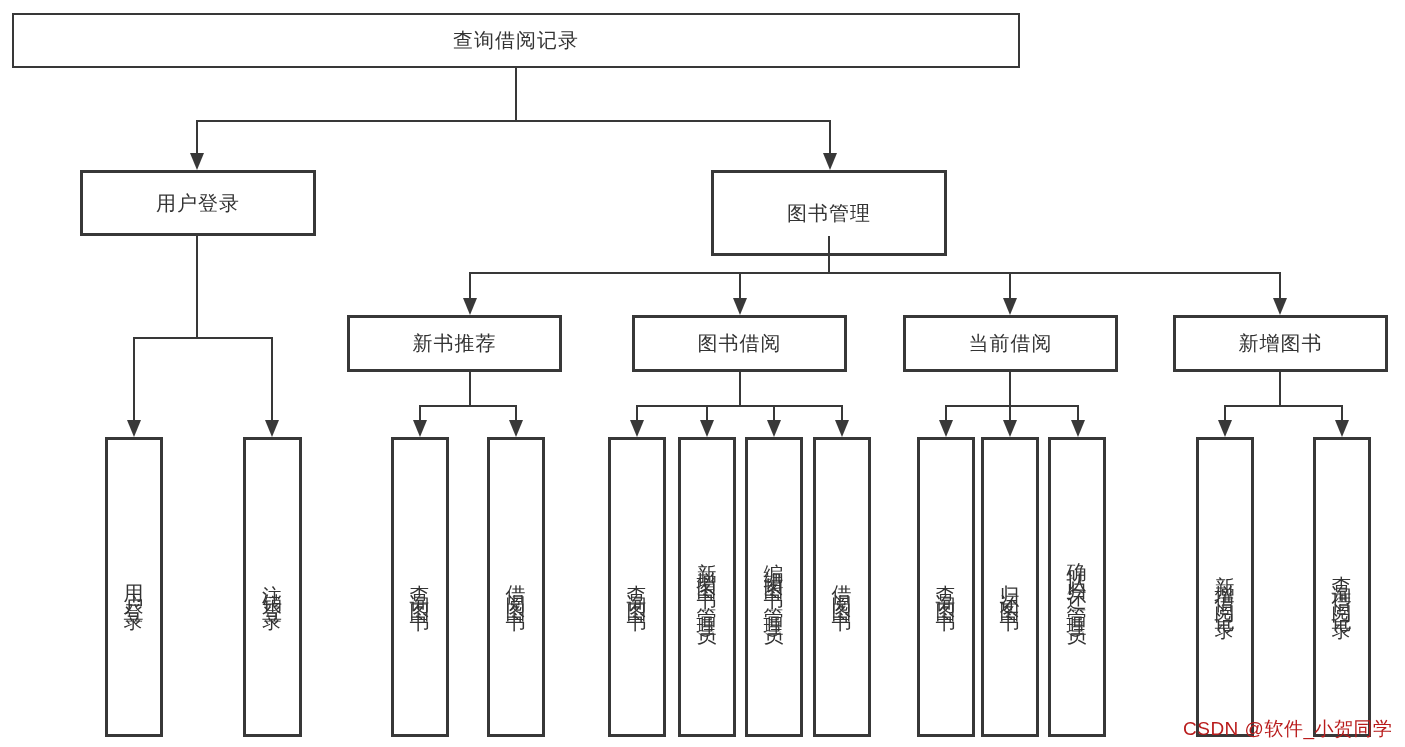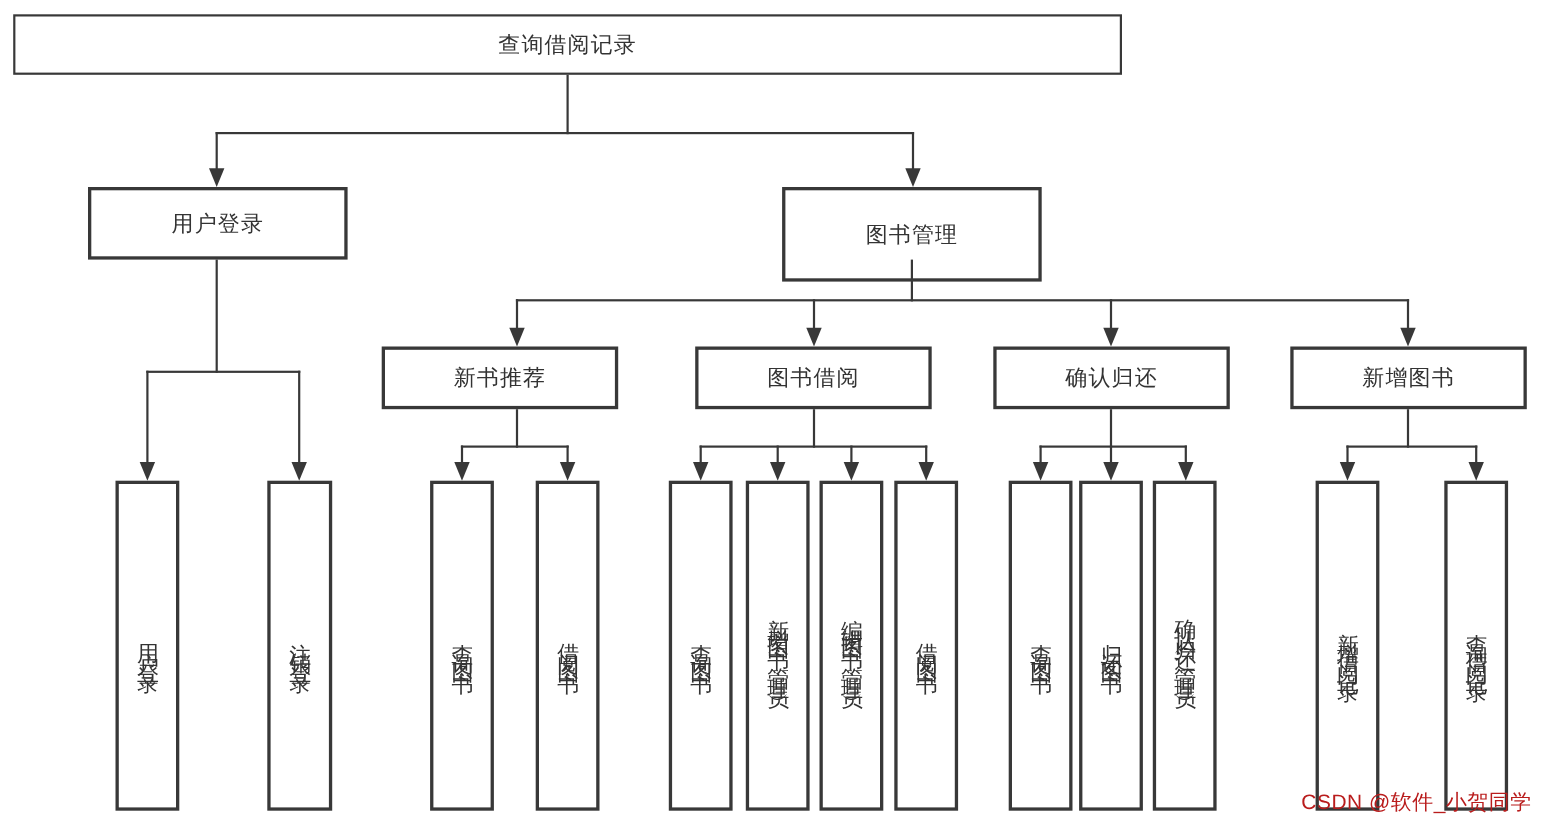--- a/index.html
+++ b/index.html
@@ -110,21 +110,21 @@
   <div class="vline" style="left:1279px; top:272px; height:27px;"></div>
   <div class="arrow" style="left:1273px; top:298px;"></div>
 
   <div class="box" style="left:347px; top:315px; width:215px; height:57px;">
     <span>新书推荐</span>
   </div>
   <div class="box" style="left:604px; top:315px; width:215px; height:57px;margin-left:28px;">
     <span>图书借阅</span>
   </div>
   <div class="box" style="left:903px; top:315px; width:215px; height:57px;">
-    <span>确认归还</span>
+    <span>当前借阅</span>
   </div>
   <div class="box" style="left:1173px; top:315px; width:215px; height:57px;">
     <span>新增图书</span>
   </div>
 
   <div class="vline" style="left:469px; top:372px; height:35px;"></div>
   <div class="hline" style="left:419px; top:405px; width:98px;"></div>
   <div class="vline" style="left:419px; top:405px; height:16px;"></div>
   <div class="arrow" style="left:413px; top:420px;"></div>
   <div class="vline" style="left:515px; top:405px; height:16px;"></div>

